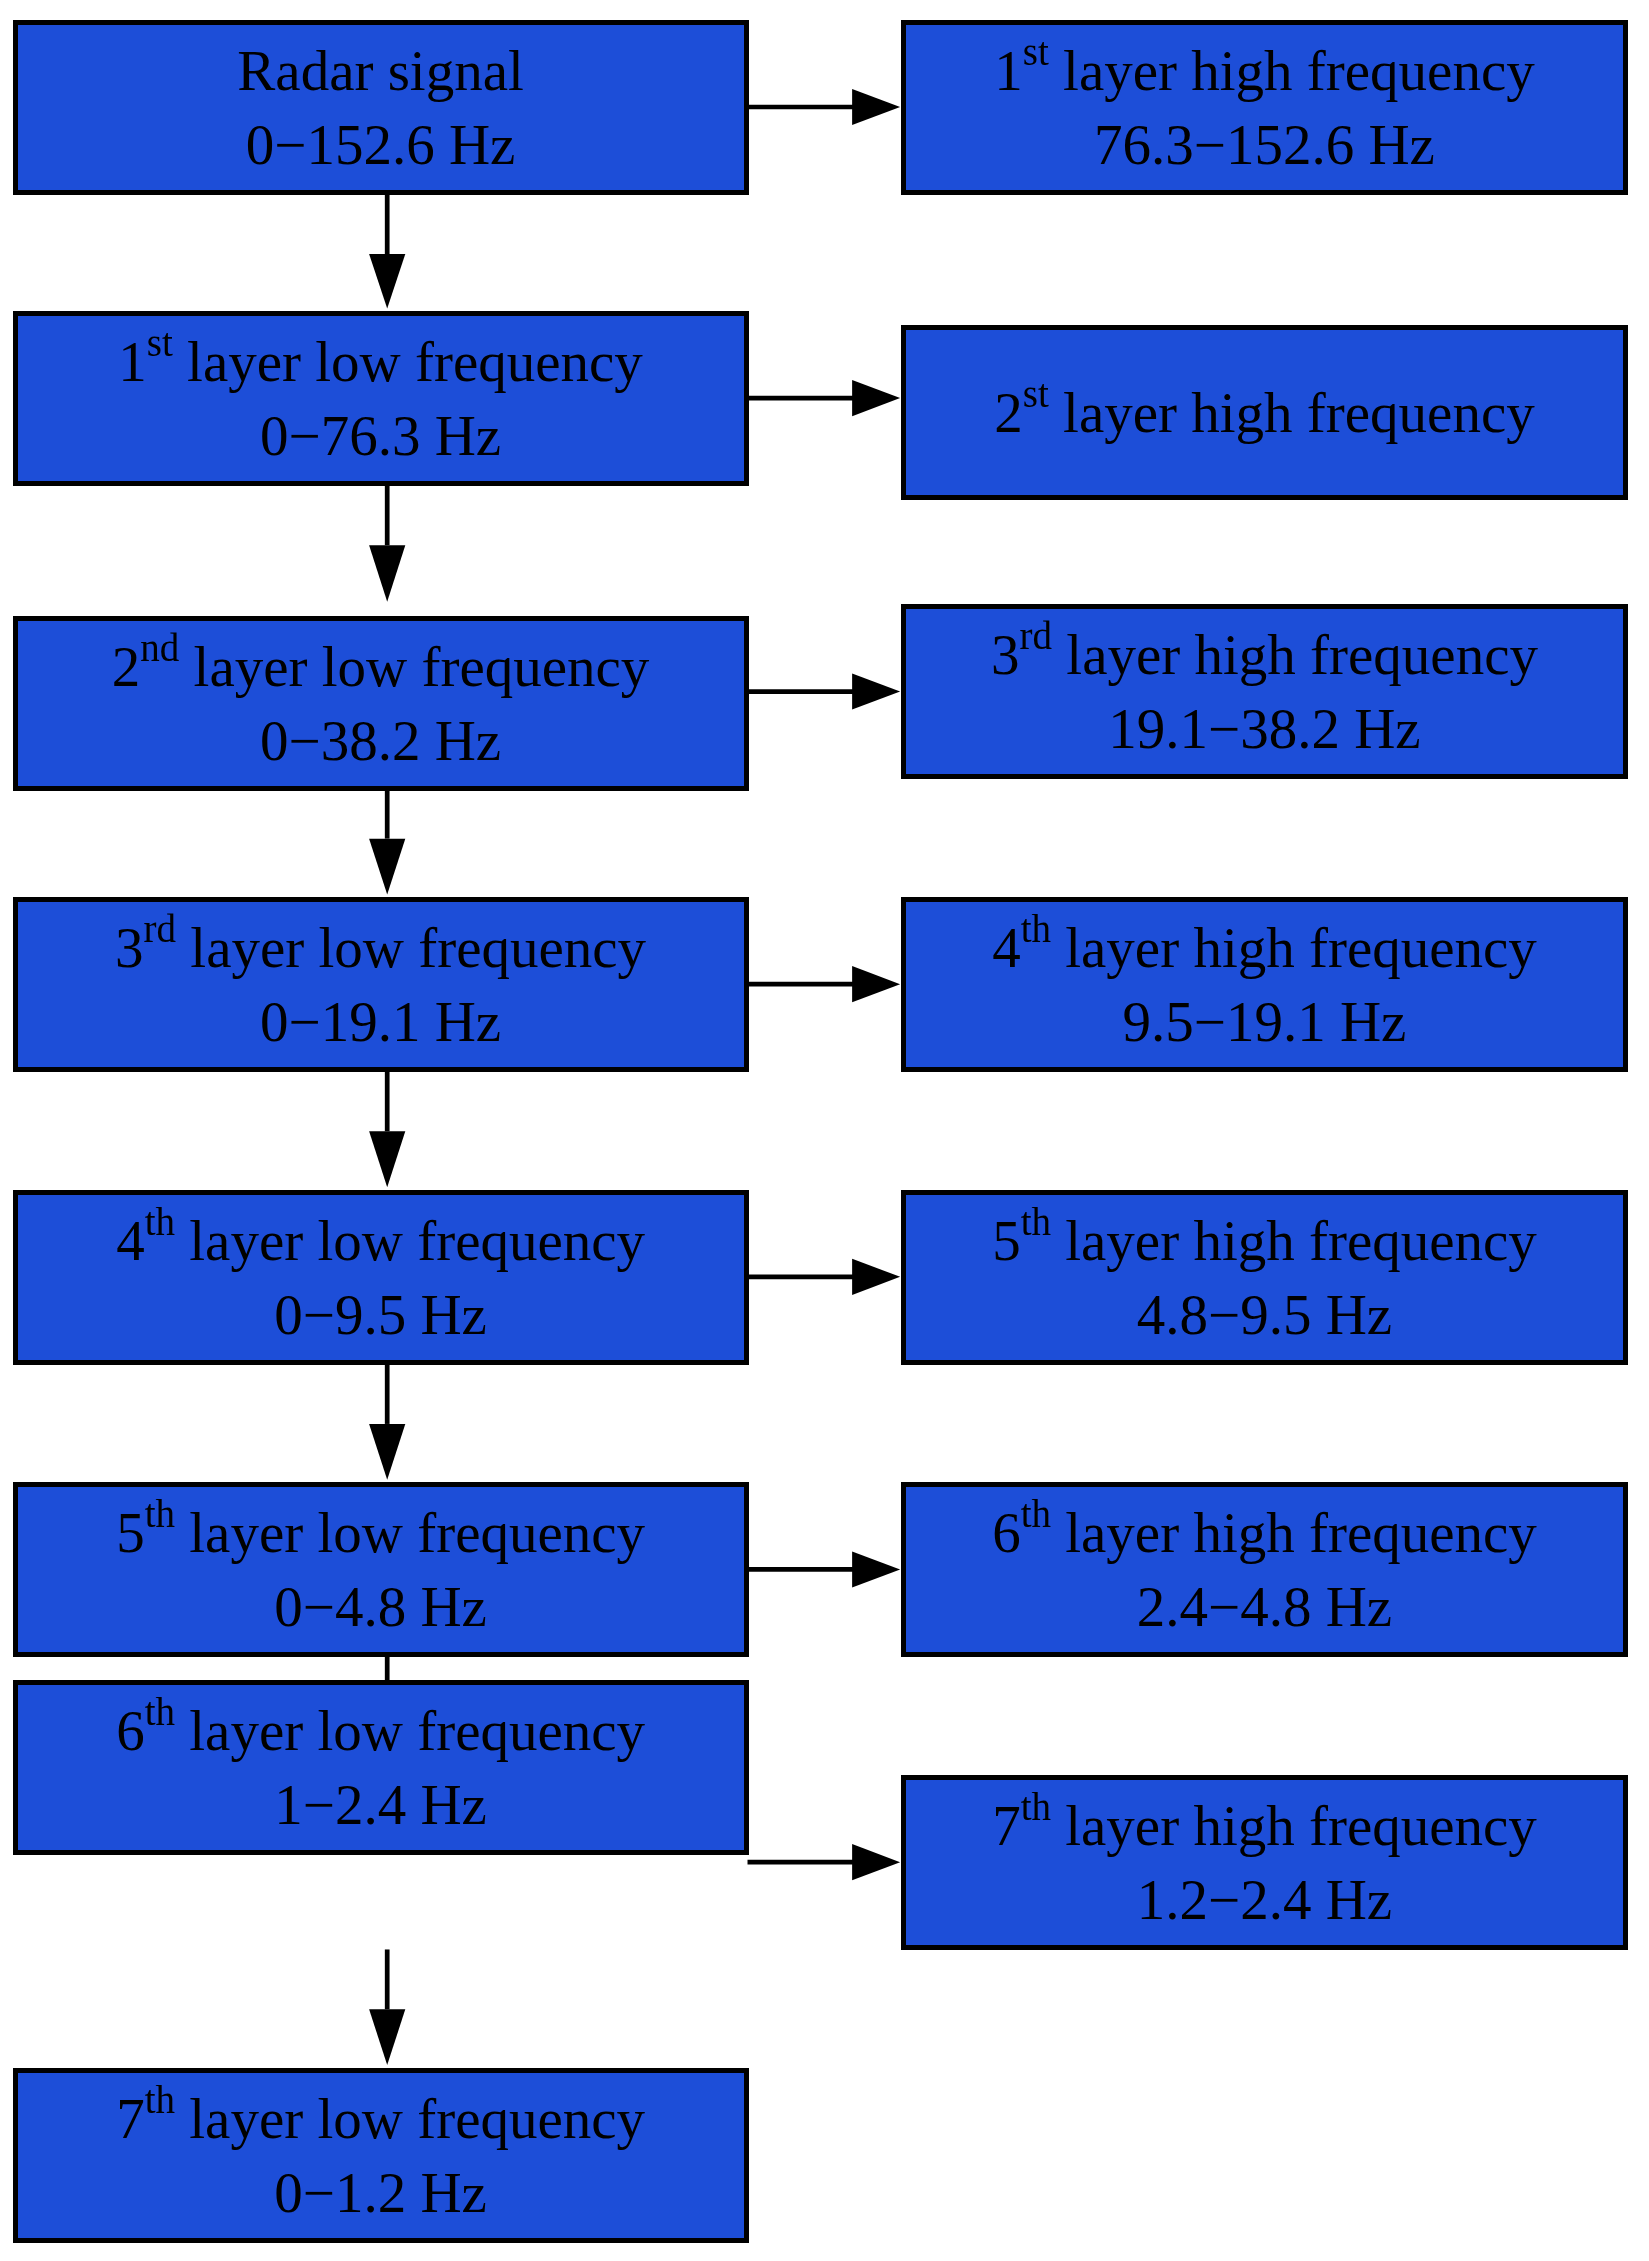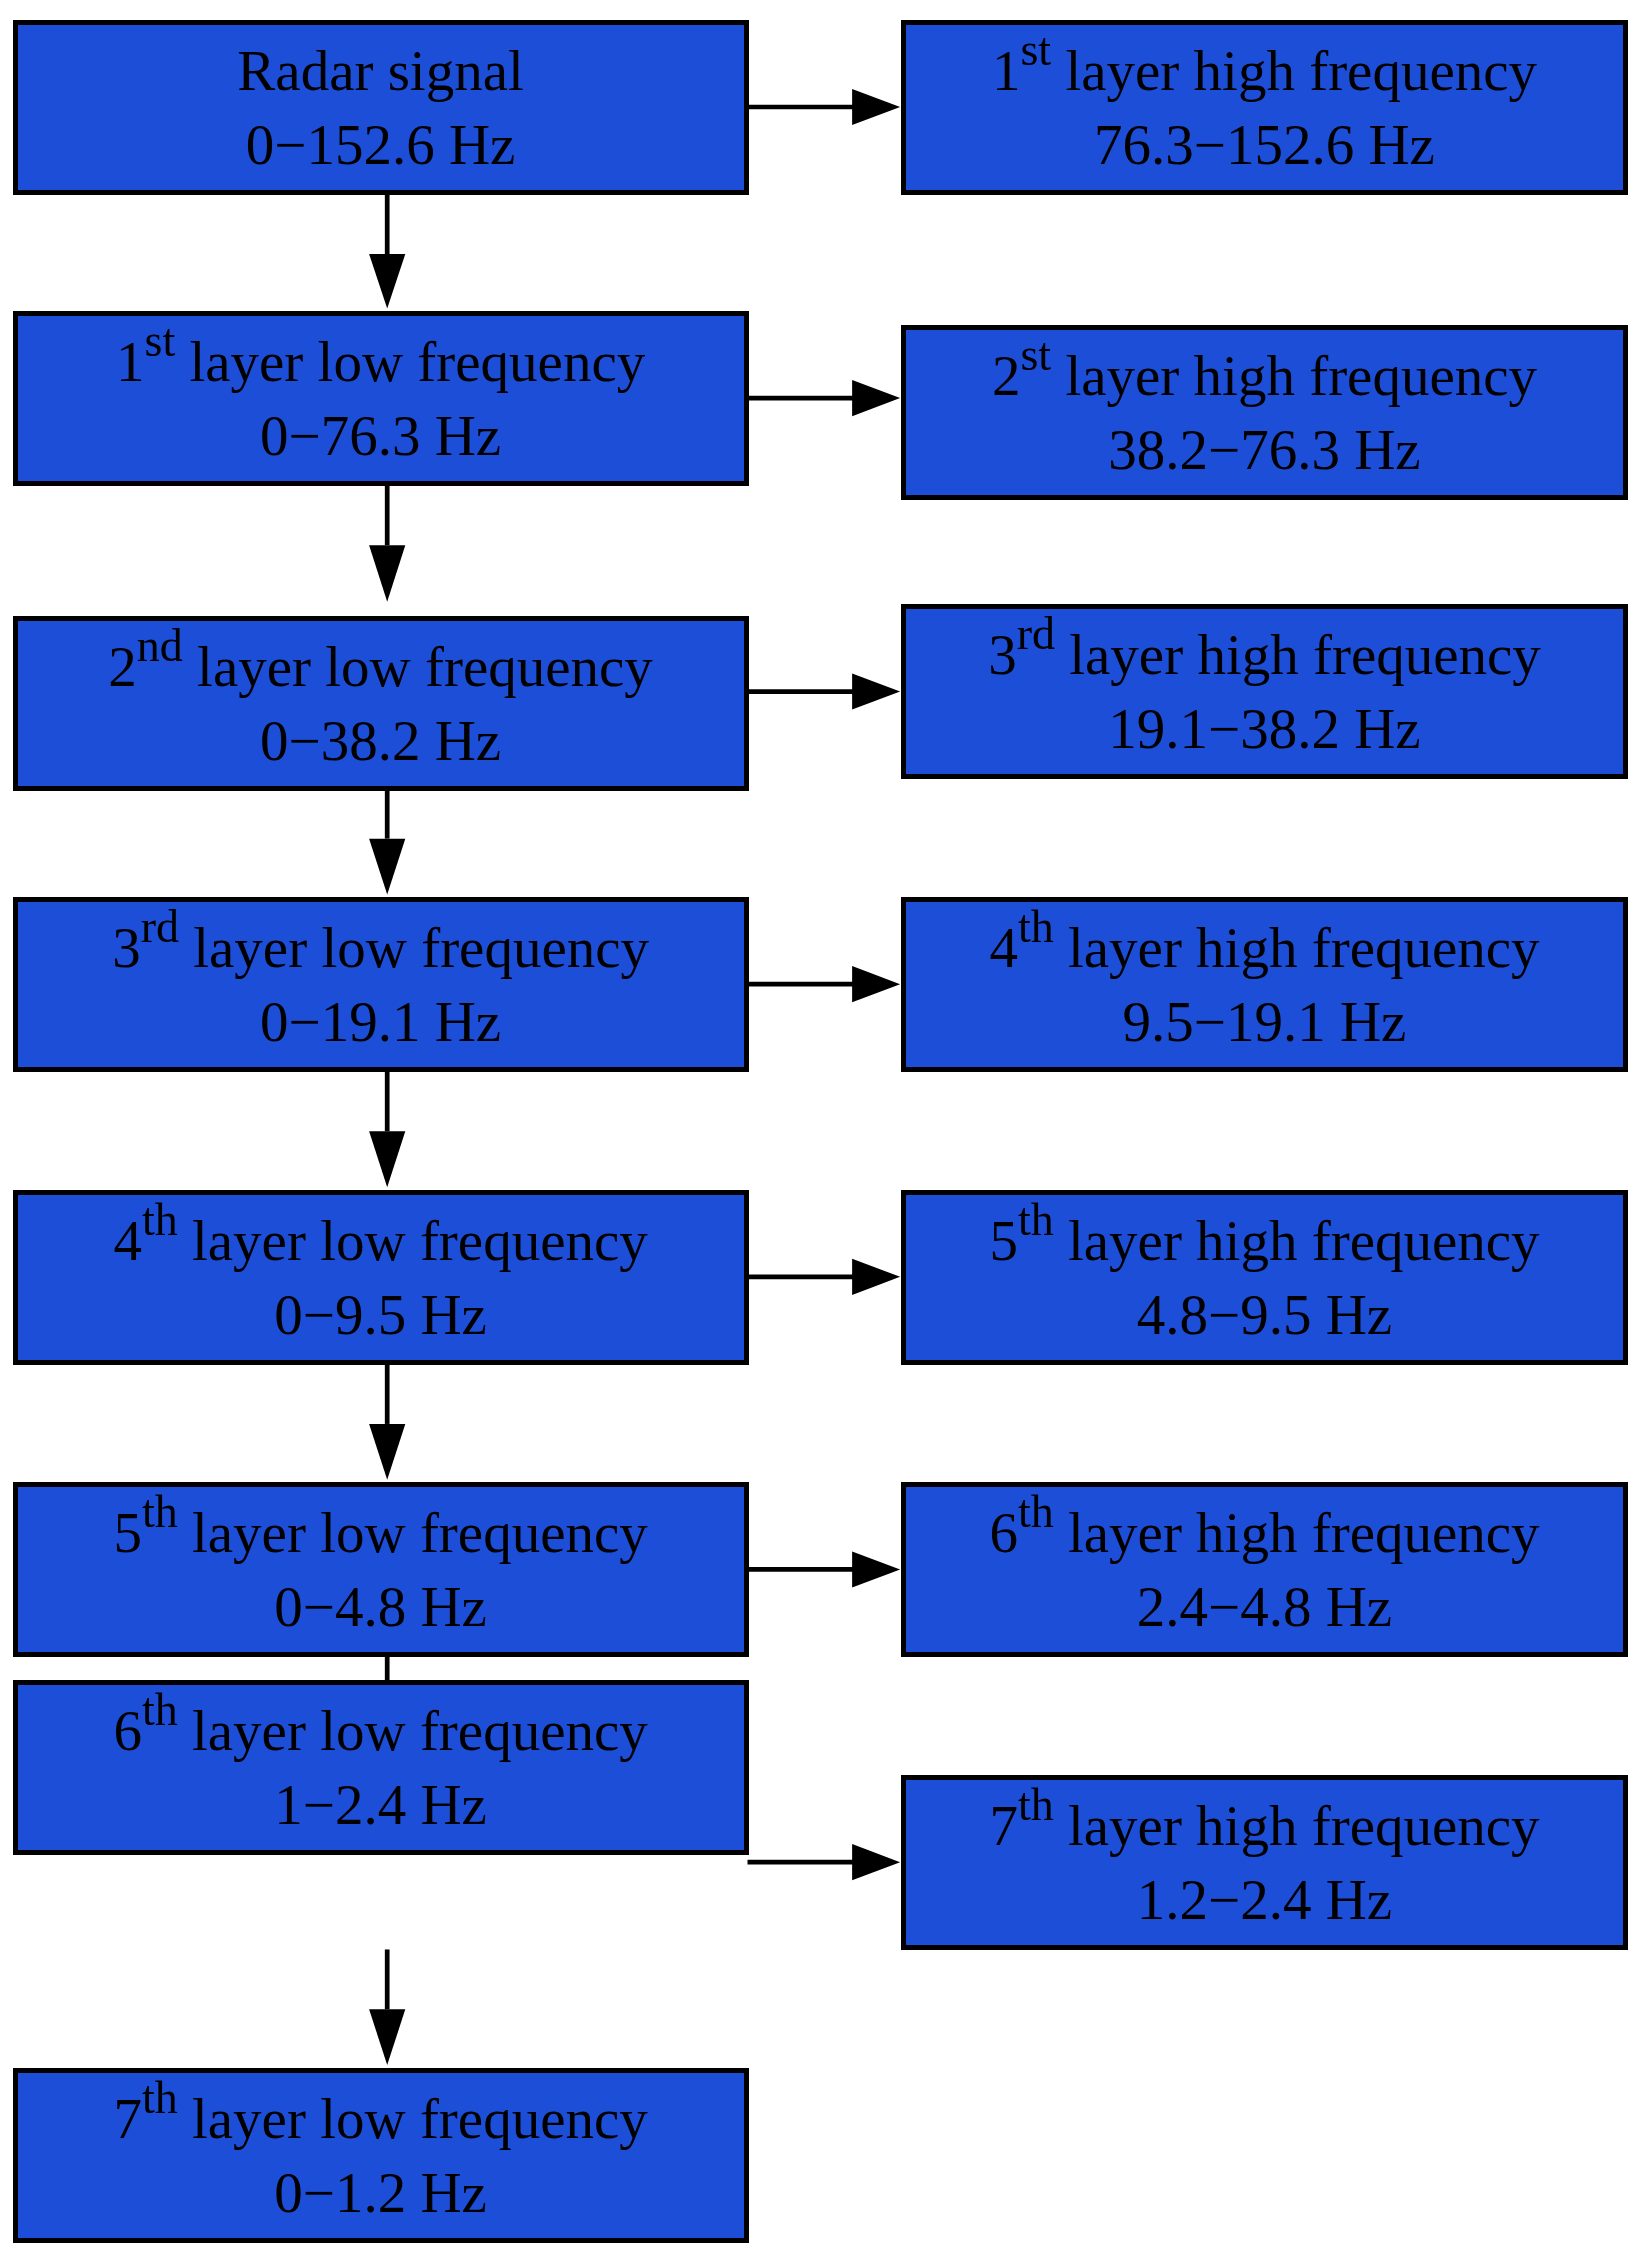--- a/index.html
+++ b/index.html
@@ -33,21 +33,21 @@
     justify-content: space-evenly;
     align-items: center;
     text-align: center;
     font-size: 57px;
     line-height: 1;
   }
   .col-left  { left: 12.6px;   width: 736px; }
   .col-right { left: 901px; width: 727px; }
   .line { line-height: 1; white-space: pre; }
   .line sup {
-    font-size: 46px;
+    font-size: 39px;
     line-height: 0;
     vertical-align: 25px;
   }
 </style>
 </head>
 <body>
 
 <svg id="arrow-layer" viewBox="0 0 2097 2874" xmlns="http://www.w3.org/2000/svg">
 
   <g>
@@ -149,21 +149,20 @@
   <div class="line range">0−1.2 Hz</div>
 </div>
 
 <div class="box col-right" style="top:19.7px">
   <div class="line title"><span>1</span><sup>st</sup><span> layer high frequency</span></div>
   <div class="line range">76.3−152.6 Hz</div>
 </div>
 
 <div class="box col-right" style="top:325px">
   <div class="line title"><span>2</span><sup>st</sup><span> layer high frequency</span></div>
-  <div class="line range">38.2−76.3 Hz</div>
 </div>
 
 <div class="box col-right" style="top:604px">
   <div class="line title"><span>3</span><sup>rd</sup><span> layer high frequency</span></div>
   <div class="line range">19.1−38.2 Hz</div>
 </div>
 
 <div class="box col-right" style="top:897px">
   <div class="line title"><span>4</span><sup>th</sup><span> layer high frequency</span></div>
   <div class="line range">9.5−19.1 Hz</div>

